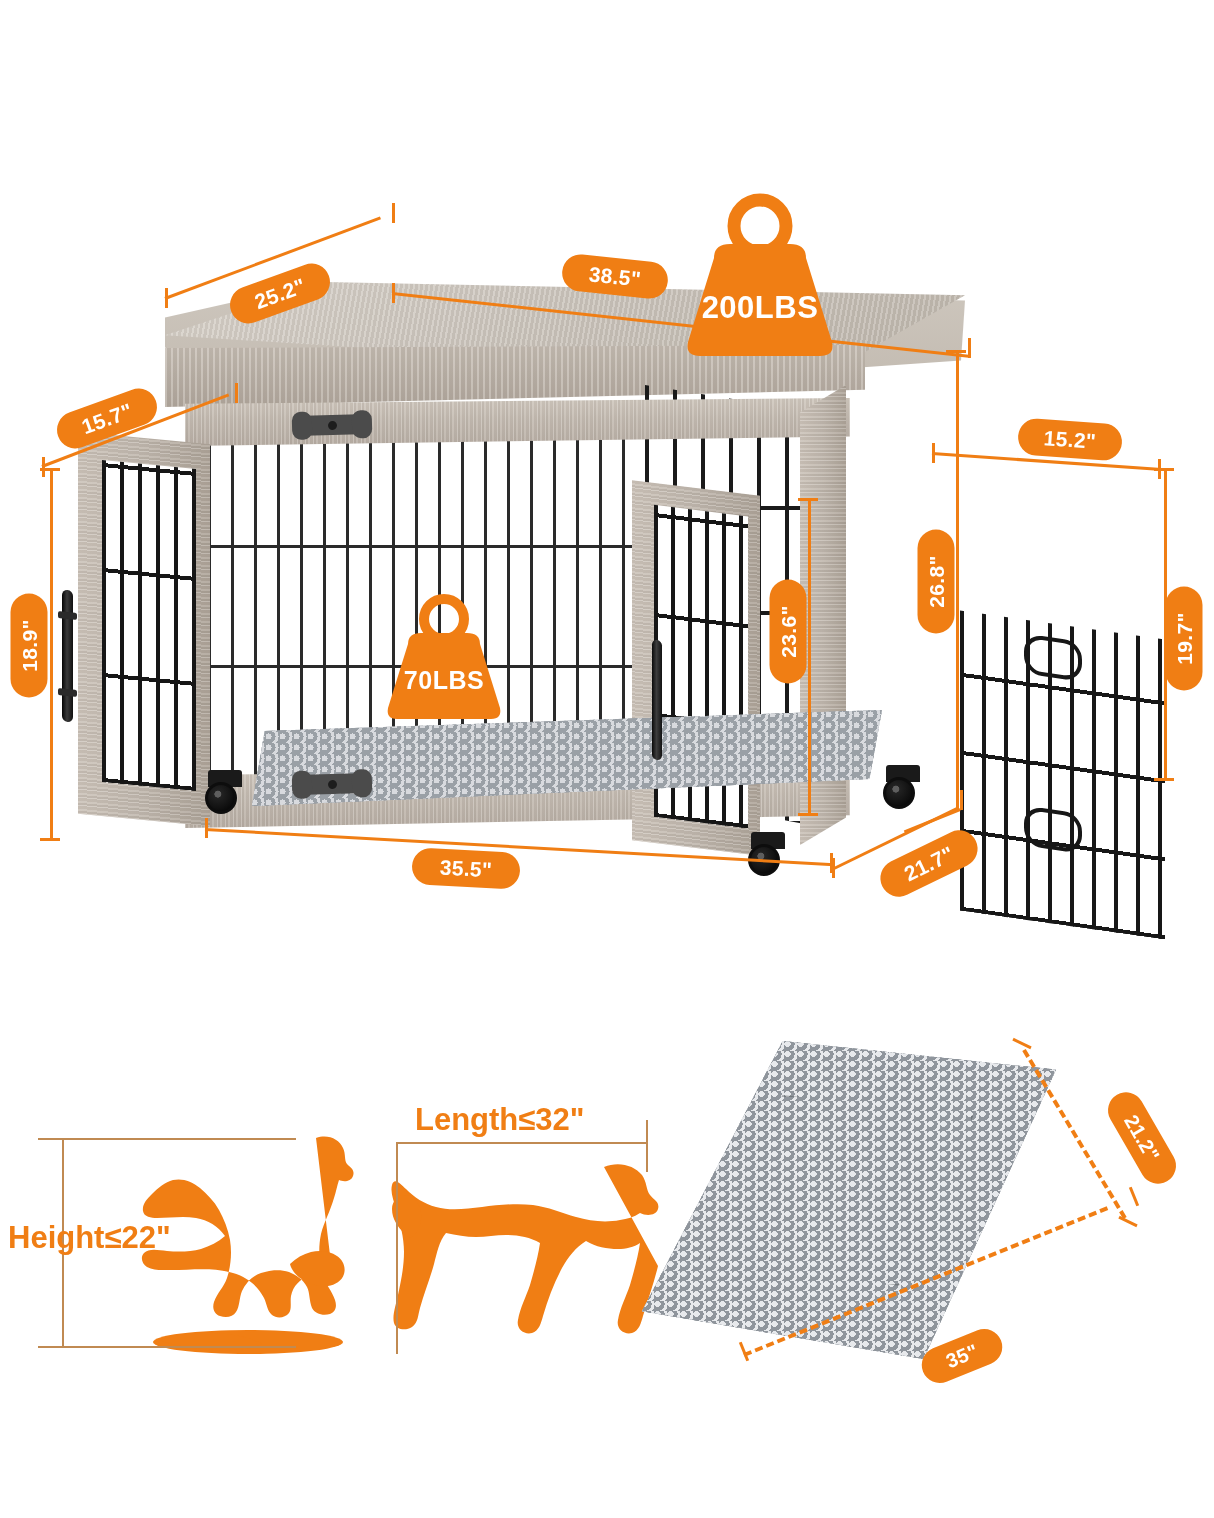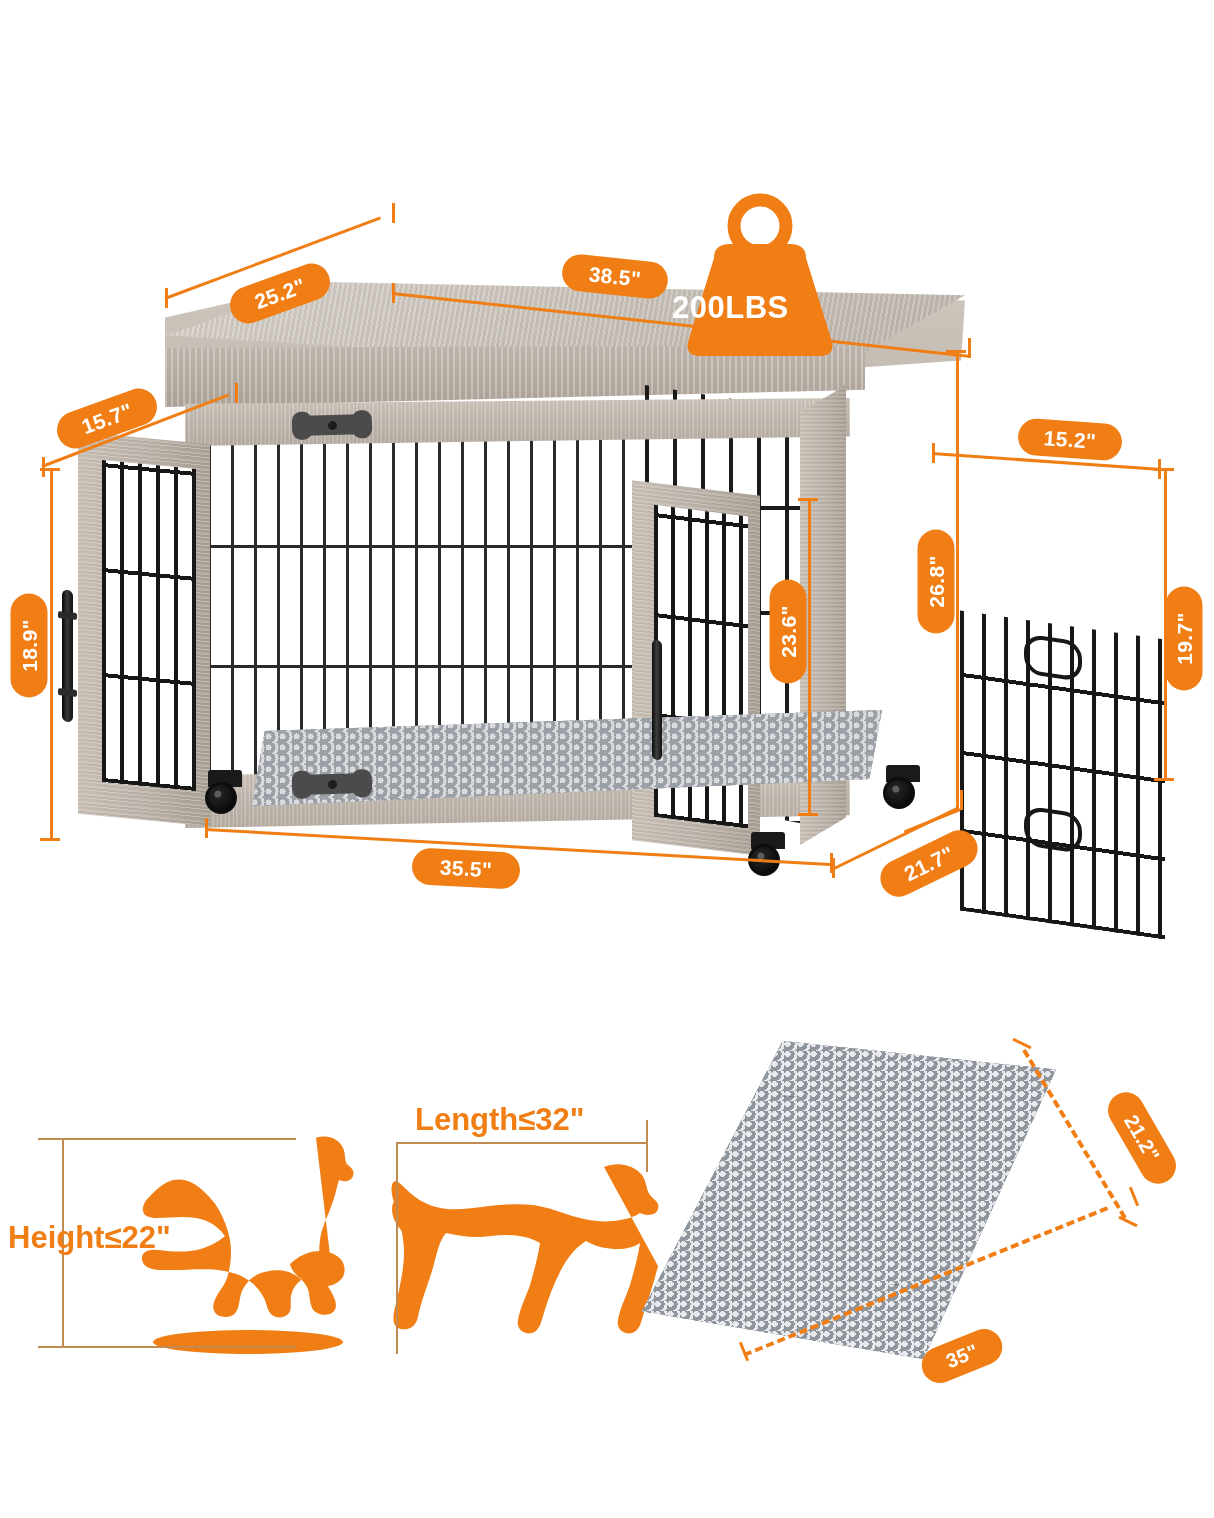--- a/index.html
+++ b/index.html
@@ -255,21 +255,21 @@
     font-weight:bold;
     white-space:nowrap;
     z-index:20;
   }
 
   
   .weight { position:absolute; z-index:60; }
   .weight svg { display:block; overflow:visible; }
   .weight .wtext {
     position:absolute; left:0; right:0;
-    text-align:left; color:#fff; font-weight:bold;
+    text-align:center; color:#fff; font-weight:bold;
     letter-spacing:.5px;
   }
 </style>
 </head>
 <body>
 
 <div class="stage">
 
   <div id="crate">
 
@@ -388,20 +388,27 @@
   <div class="pill" style="left:877px; top:845px; width:104px; height:37px; font-size:21px; transform:rotate(-26deg);">21.7"</div>
 
   <div class="weight" style="left:672px; top:192px; width:176px; height:168px;">
     <svg width="176" height="168" viewBox="0 0 176 168">
       <circle cx="88" cy="34" r="26" fill="none" stroke="#F07E14" stroke-width="13"></circle>
       <path d="M42 66 Q42 52 58 52 L118 52 Q134 52 134 66 L160 150 Q163 164 148 164 L28 164 Q13 164 16 150 Z" fill="#F07E14"></path>
     </svg>
     <div class="wtext" style="top:98px; font-size:31px;">200LBS</div>
   </div>
 
+  <div class="weight" style="left:376px; top:592px; width:136px; height:130px;">
+    <svg width="136" height="130" viewBox="0 0 136 130">
+      <circle cx="68" cy="27" r="20" fill="none" stroke="#F07E14" stroke-width="10"></circle>
+      <path d="M32 52 Q32 41 45 41 L91 41 Q104 41 104 52 L124 116 Q126 127 115 127 L21 127 Q10 127 12 116 Z" fill="#F07E14"></path>
+    </svg>
+    <div class="wtext" style="top:74px; font-size:25px;">70LBS</div>
+  </div>
 
   <div id="bottom">
 
     <div class="thinline v" style="left:62px; top:118px; height:210px;"></div>
     <div class="thinline h" style="left:38px; top:118px; width:258px;"></div>
     <div class="thinline h" style="left:38px; top:326px; width:258px;"></div>
 
     <svg class="dog" style="left:140px; top:110px; width:215px; height:225px;" viewBox="0 0 215 225">
       <path fill="#F07E14" d="M176 8 C188 4 199 9 203 18 C206 24 204 30 207 34 C211 38 215 40 213 46
         C211 52 203 52 199 50 C197 56 196 62 194 68 C190 82 184 92 181 104

